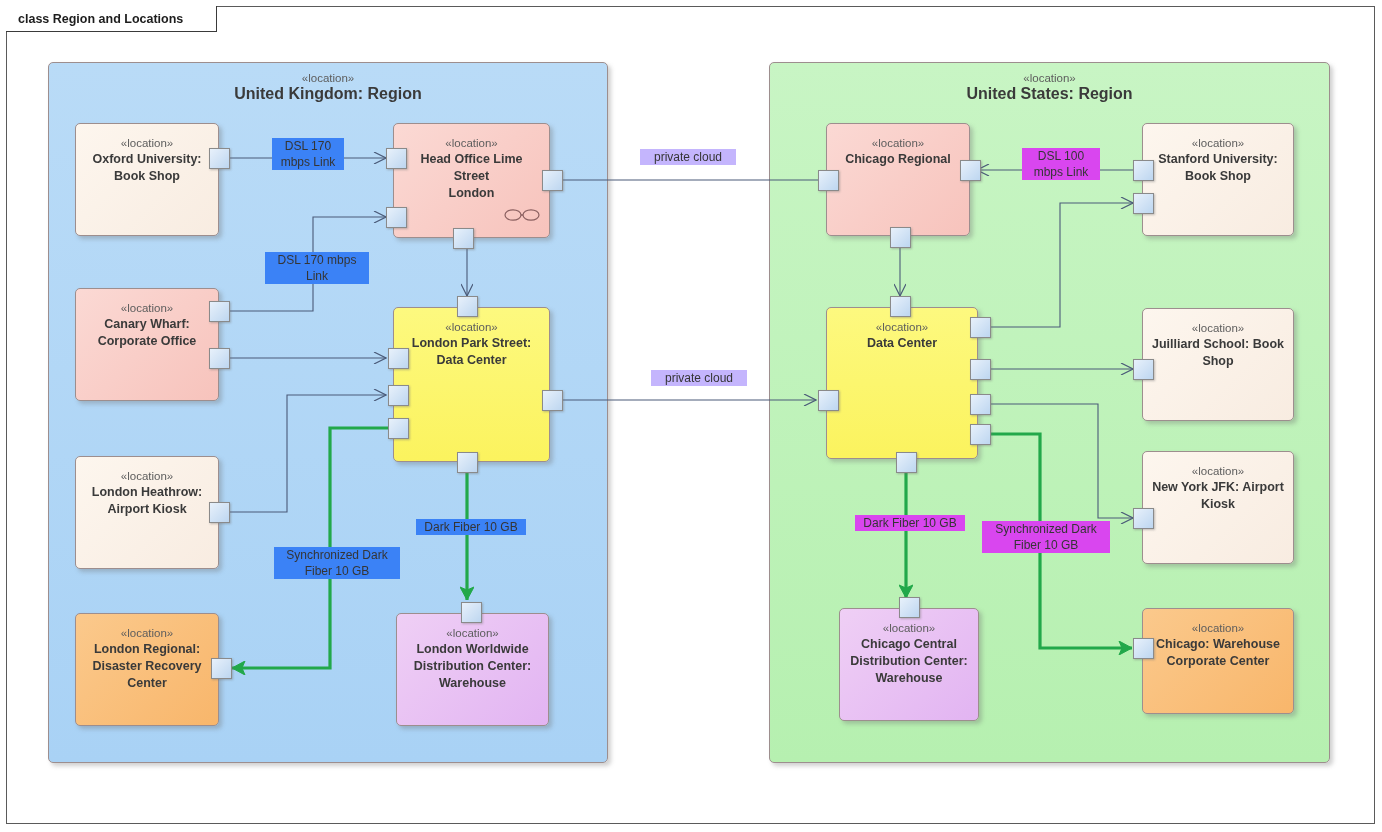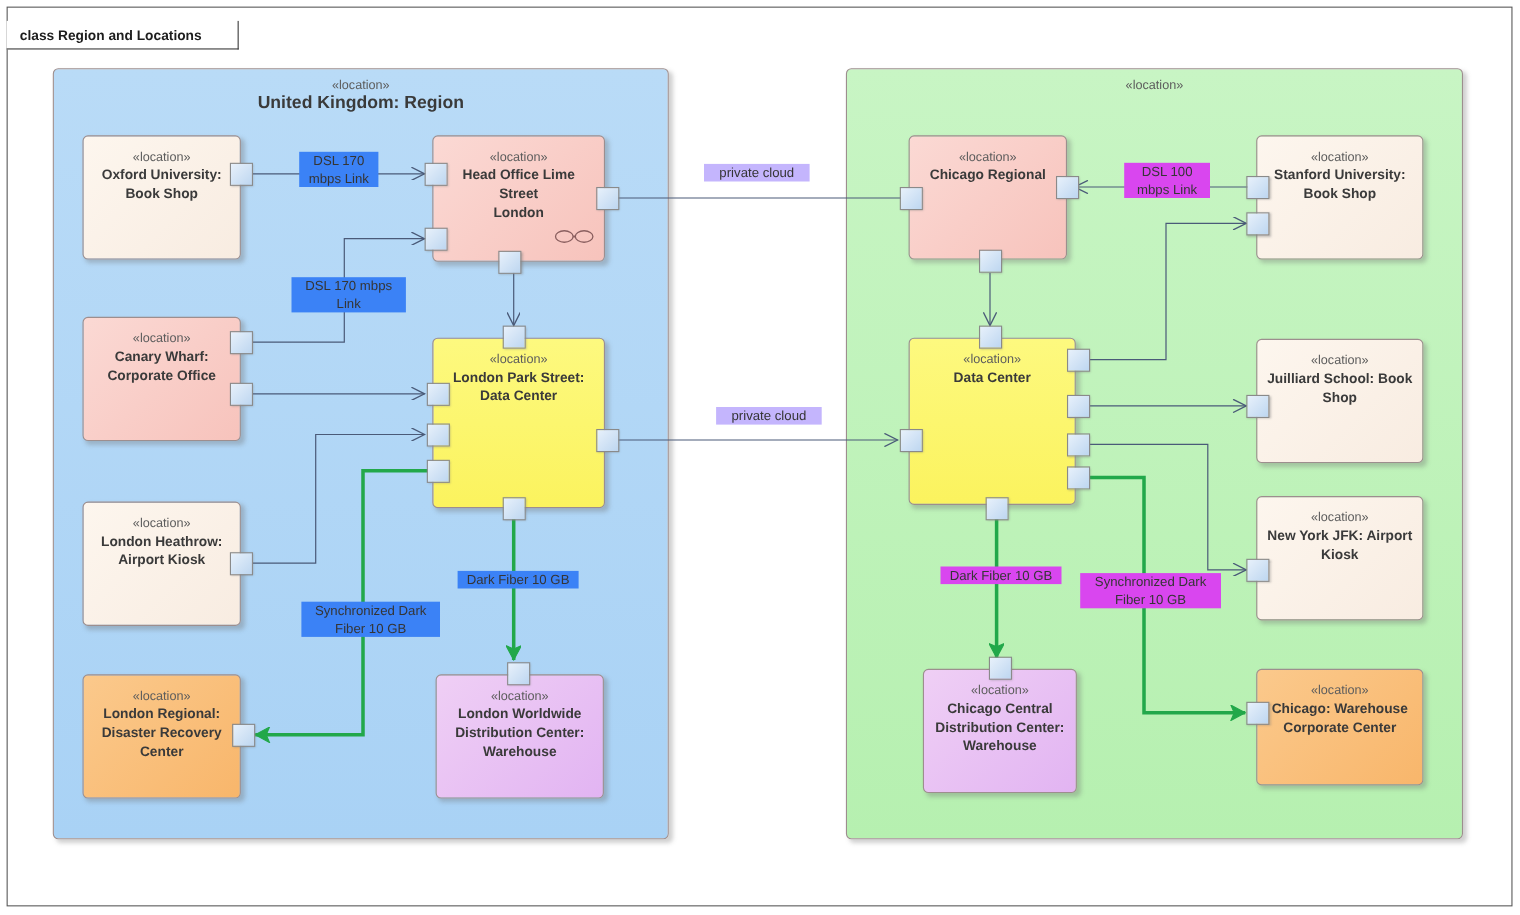--- a/index.html
+++ b/index.html
@@ -56,37 +56,38 @@
   .elabel.onblue{background:#3b82f6;}
   .elabel.ongreen{background:#d946ef;}
 </style>
 </head>
 <body>
 
 <div id="canvas">
 
   <div class="frame"></div>
 
-  <div class="title-tab" style="left: 6px; top: 19px; width: 211.328px; align-items: center;">
+  <div class="title-tab" style="left: 6px; top: 6px; width: 211.328px; align-items: center;">
     <div class="tab-body">
       <span class="tab-text">class Region and Locations</span>
     </div>
     <div class="tab-slant"></div>
   </div>
 
   <div class="region region-uk" style="left:48px;top:62px;width:560px;height:701px;">
     <div class="region-hdr">
       <div class="region-stereo">«location»</div>
       <div class="region-name">United Kingdom: Region</div>
     </div>
   </div>
 
   <div class="region region-us" style="left:769px;top:62px;width:561px;height:701px;">
     <div class="region-hdr">
       <div class="region-stereo">«location»</div>
+      <div class="region-name">United States: Region</div>
     </div>
   </div>
 
   <svg id="edges">
     <defs>
       <marker id="oarrow" markerWidth="14" markerHeight="12" refX="13" refY="6" orient="auto" markerUnits="userSpaceOnUse">
         <path d="M1,0 L13,6 L1,12" fill="none" stroke="#4a5a78" stroke-width="1.2"></path>
       </marker>
       <marker id="garrow" markerWidth="15" markerHeight="14" refX="14" refY="7" orient="auto" markerUnits="userSpaceOnUse">
         <path d="M1,0 L14,7 L1,14 L4,7 Z" fill="#22a84a" stroke="#22a84a" stroke-width="1"></path>

